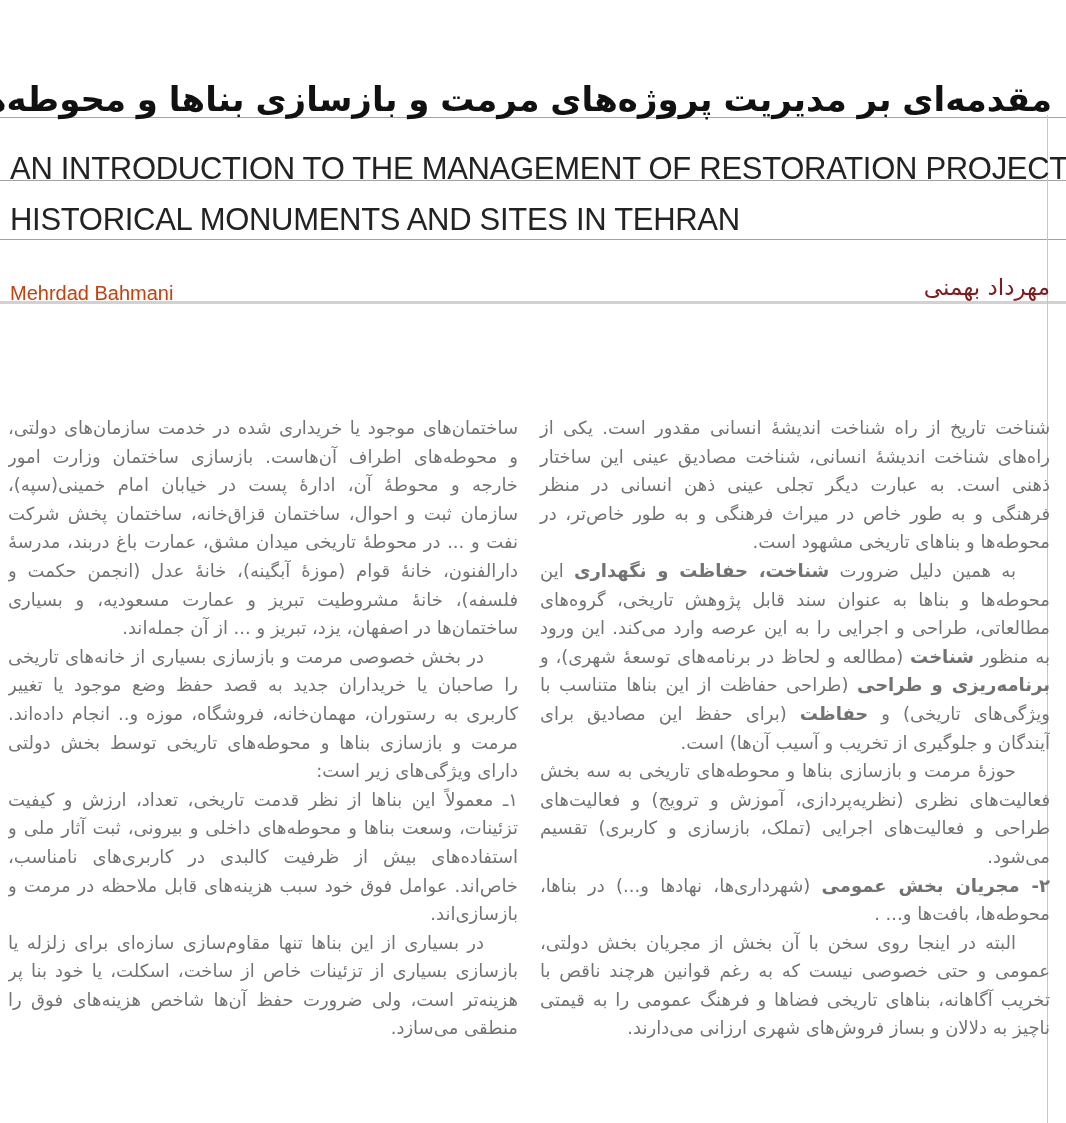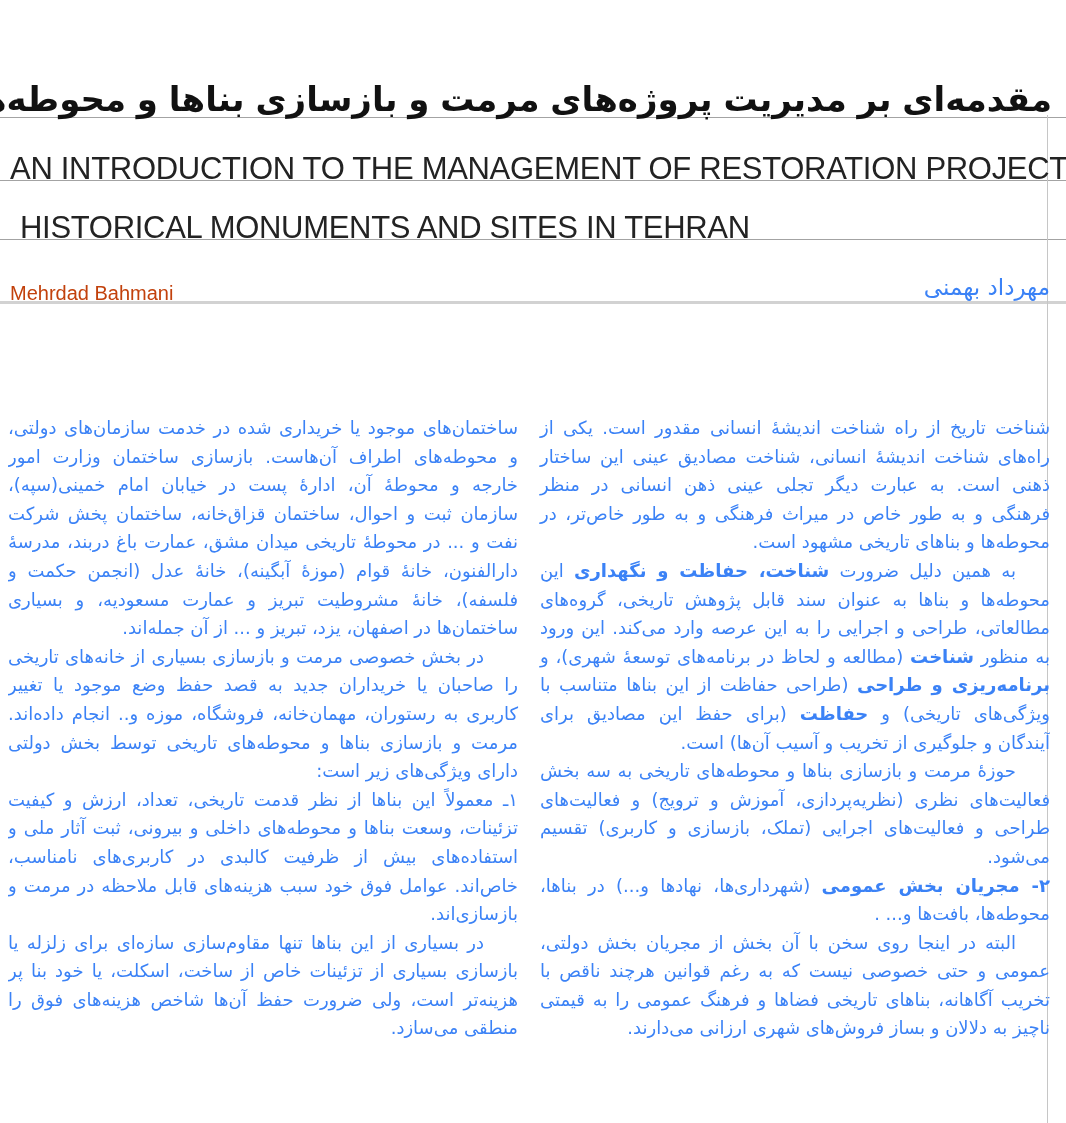--- a/index.html
+++ b/index.html
@@ -29,42 +29,42 @@
     font-size:34px; line-height:46px; font-weight:bold;
     color:#111; letter-spacing:-0.5px; word-spacing:-1px;
   }
   .title-en {
     position:absolute; left:10px;
     font-family:"Liberation Sans", sans-serif;
     font-size:31px; line-height:34px; font-weight:400;
     color:#232323; letter-spacing:-0.3px; white-space:nowrap;
   }
   .title-en.line1 { top:152px; }
-  .title-en.line2 { top:211px;margin-left:10px; }
+  .title-en.line2 { top:203px; }
   .author-en {
     position:absolute; left:10px; top:281px;
     font-family:"Liberation Sans", sans-serif;
     font-size:20px; line-height:24px; color:#c2410c;
   }
   .author-fa {
     position:absolute; right:16px; top:272px;
-    direction:rtl; font-size:23px; line-height:30px; color:#3b82f6;
+    direction:rtl; font-size:23px; line-height:30px; color:#7f1d1d;
   }
   .body-wrap {
     position:absolute; top:414px; left:8px; width:1042px; height:709px;
     overflow:hidden;
     display:flex; flex-direction:row; gap:22px;
     direction:rtl;
   }
   .col {
     width:510px; flex:0 0 510px;
     direction:rtl;
     text-align:justify;
     font-size:18px; line-height:28.6px;
-    color:#3b82f6;
+    color:#737373;
   }
   .col p { margin:0; }
   .col p.indent { text-indent:34px; }
   .col b { font-weight:bold;margin-top:22px; }
 </style>
 </head>
 <body>
 
 <div class="rule rule-1"></div>
 <div class="rule rule-2"></div>

